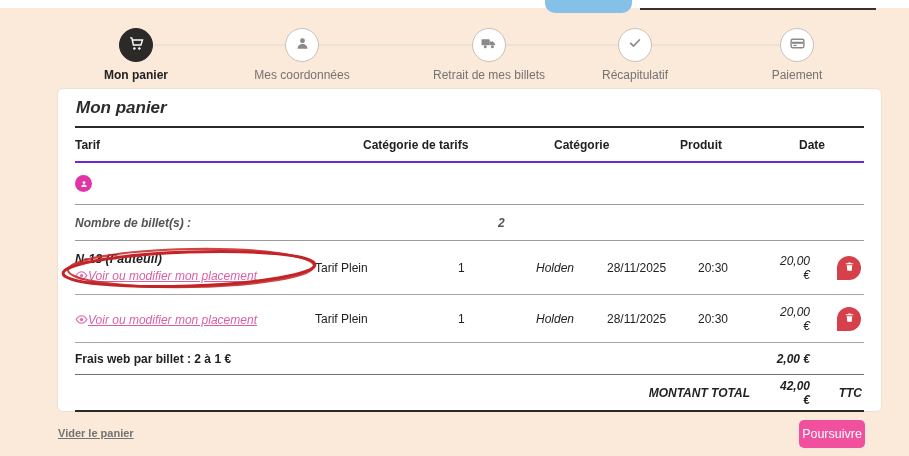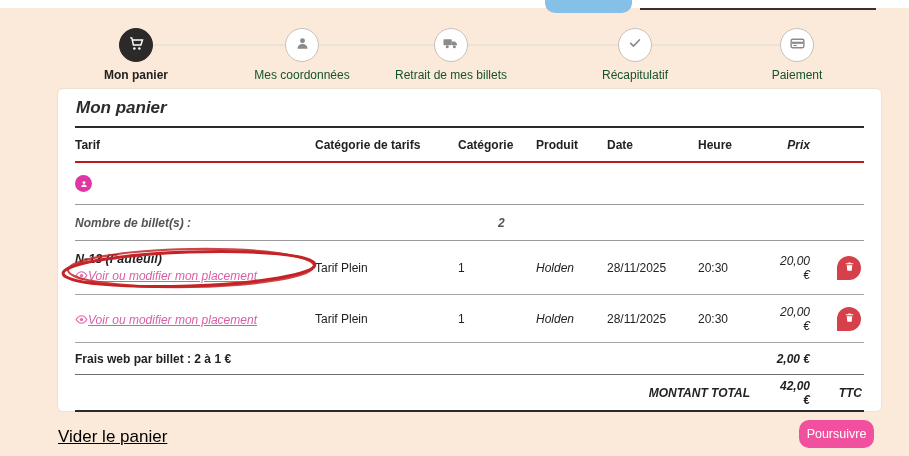--- a/index.html
+++ b/index.html
@@ -10,54 +10,54 @@
   .top-white { position: absolute; left: 0; top: 0; width: 909px; height: 8px; background: #ffffff; }
   .blue-tab { position: absolute; left: 545px; top: 0; width: 87px; height: 13px; background: #85c0e8; border-radius: 0 0 10px 10px; }
   .dark-line { position: absolute; left: 640px; top: 8px; width: 236px; height: 2px; background: #3a2f2a; }
 
   
   .stepper-line { position: absolute; left: 136px; top: 44px; width: 661px; height: 2px; background: #ece2d5; }
   .step { position: absolute; top: 28px; width: 170px; text-align: center; cursor: pointer; }
   .step-circle { width: 34px; height: 34px; border-radius: 50%; background: #fff; border: 1px solid #c8c1ba;
                  margin: 0 auto; display: flex; align-items: center; justify-content: center; }
   .step.active .step-circle { background: #2b2a29; border-color: #2b2a29; }
-  .step-label { margin-top: 6px; font-size: 12px; color: #14532d; }
+  .step-label { margin-top: 6px; font-size: 12px; color: #737373; }
   .step.active .step-label { color: #222; font-weight: bold; }
 
   
   .card { position: absolute; left: 57px; top: 88px; width: 825px; height: 324px; background: #fff;
           border: 1px solid #ece1d2; border-radius: 6px; padding: 0 17px; }
   .cart-title { font-style: italic; font-weight: bold; font-size: 17px; color: #2b2b2b; padding: 9px 0 8px 1px; }
   .ptable { border-top: 2px solid #2a2a2a; font-size: 12px; color: #222; }
   .trow { display: grid; grid-template-columns: 240px 143px 78px 71px 91px 72px 40px 55px; align-items: center; }
-  .hrow { height: 35px; border-bottom: 2px solid #b91c1c; font-weight: bold; }
+  .hrow { height: 35px; border-bottom: 2px solid #6d28d9; font-weight: bold; gap: 48px; }
   .prow { height: 42px; border-bottom: 1px solid #9a9a9a; }
   .srow { height: 36px; border-bottom: 1px solid #9a9a9a; font-style: italic; font-weight: bold; color: #555; gap: 20px; }
   .ticket-row { border-bottom: 1px solid #a5a5a5; }
   .row-c { height: 54px; }
   .row-d { height: 48px; }
   .fee-row { height: 32px; border-bottom: 1px solid #6f6f6f; font-weight: bold; }
   .total-row { height: 37px; border-bottom: 2px solid #2a2a2a; font-weight: bold; }
   .cell-right { text-align: right; font-style: italic; }
   .span6 { grid-column: 1 / span 6; }
   .seat-name { font-weight: bold; font-style: italic; font-size: 12.5px; color: #222; }
   .placement-link { color: #d95fa4; font-style: italic; text-decoration: underline; font-size: 12px;
                     display: inline-flex; align-items: center; cursor: pointer; margin-top: 3px; }
   .product-link { font-style: italic; color: #222; cursor: pointer; }
   .person-badge { width: 17px; height: 17px; border-radius: 50%; background: #df35a5;
                   display: flex; align-items: center; justify-content: center; }
   .delete-btn { width: 24px; height: 24px; background: #d6404b; border: none; border-radius: 50% 50% 50% 0;
                 display: flex; align-items: center; justify-content: center; margin-left: auto; margin-right: 4px; cursor: pointer; }
   .annotation-svg { position: absolute; left: 55px; top: 244px; pointer-events: none; }
 
   
-  .clear-link { position: absolute; left: 58px; top: 427px; font-size: 17px; font-weight: normal; color: #000000;
+  .clear-link { position: absolute; left: 58px; top: 427px; font-size: 11px; font-weight: bold; color: #737373;
                 text-decoration: underline; cursor: pointer; }
-  .continue-btn { position: absolute; left: 799px; top: 420px; width: 75px; height: 28px; background: #f0509e;
-                  color: #fff; border: none; border-radius: 10px; font-size: 12.5px; font-family: "Liberation Sans", sans-serif;
+  .continue-btn { position: absolute; left: 799px; top: 420px; width: 66px; height: 28px; background: #f0509e;
+                  color: #fff; border: none; border-radius: 5px; font-size: 12.5px; font-family: "Liberation Sans", sans-serif;
                   display: flex; align-items: center; justify-content: center; cursor: pointer; }
 </style>
 </head>
 <body>
 
 <div class="page">
 
   <div class="top-white"></div>
   <div class="blue-tab"></div>
   <div class="dark-line"></div>
@@ -82,21 +82,21 @@
       <span>
         <svg width="17" height="17" viewBox="0 0 24 24" fill="#8a8a8a">
             <circle cx="12" cy="8" r="3.5"></circle>
             <path d="M5 19.5c0-4.2 3.1-6.8 7-6.8s7 2.6 7 6.8z"></path>
           </svg>
       </span>
     </div>
     <div class="step-label">Mes coordonnées</div>
   </div>
 
-  <div class="step" style="left:366px">
+  <div class="step" style="left:404px">
     <div class="step-circle">
       <span>
         <svg width="18" height="18" viewBox="0 0 24 24" fill="#8a8a8a">
             <rect x="2" y="7" width="11" height="8" rx="1"></rect>
             <path d="M13 10h4.2l2.8 3v2h-7z"></path>
             <circle cx="7" cy="17" r="2"></circle>
             <circle cx="16.5" cy="17" r="2"></circle>
           </svg>
       </span>
     </div>

